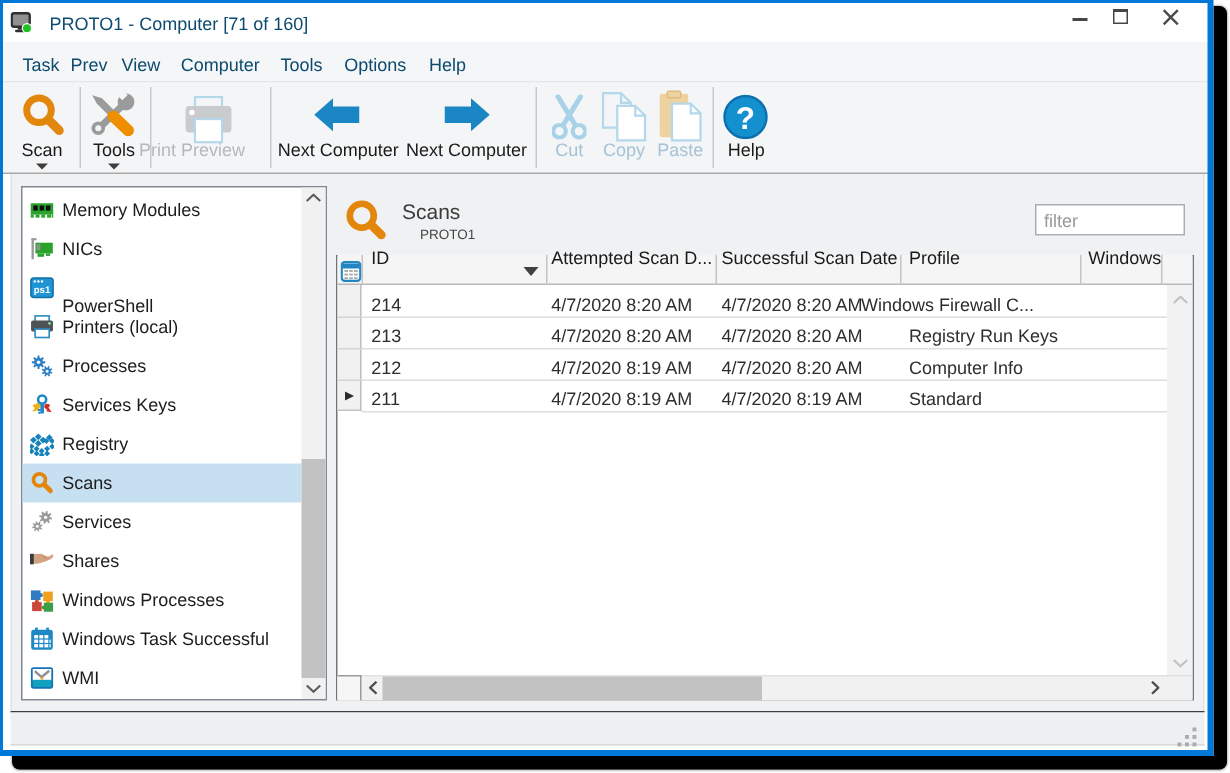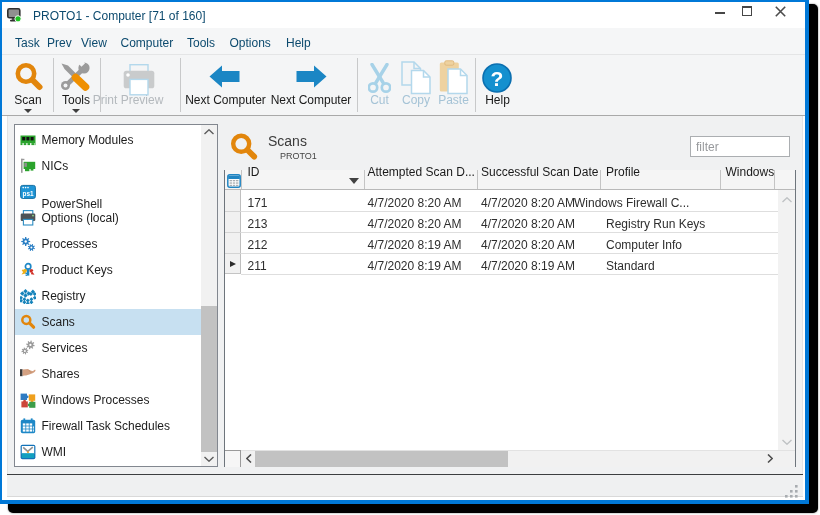--- a/index.html
+++ b/index.html
@@ -163,41 +163,41 @@
     <circle cx="8" cy="3.6" r="0.8" fill="#fff"></circle>
  <text x="8" y="11.6" font-family="Liberation Sans" font-size="6.4" font-weight="bold" fill="#fff" text-anchor="middle">ps1</text>
 </svg>
 <div class="stext" style="top:198px">PowerShell</div>
 <svg class="sicon" style="top:210px" viewBox="0 0 16 16">
  <rect x="3.4" y="0.6" width="9.4" height="4.6" fill="#fff" stroke="#2d8dc3" stroke-width="1.1"></rect>
  <rect x="0.7" y="3.6" width="14.6" height="7.4" rx="1.2" fill="#4e5356"></rect>
  <circle cx="13" cy="5.6" r="0.9" fill="#8ee08e"></circle>
  <rect x="3.4" y="9.4" width="9.4" height="5.6" fill="#fff" stroke="#2d8dc3" stroke-width="1.1"></rect>
 </svg>
-<div class="stext" style="top:212px">Options (local)</div>
+<div class="stext" style="top:212px">Printers (local)</div>
 <svg class="sicon" style="top:236px" viewBox="0 0 16 16">
  <path d="M8.61 4.75 L10.16 4.90 L10.16 6.10 L8.61 6.25 L8.28 7.03 L9.28 8.23 L8.43 9.08 L7.23 8.08 L6.45 8.41 L6.30 9.96 L5.10 9.96 L4.95 8.41 L4.17 8.08 L2.97 9.08 L2.12 8.23 L3.12 7.03 L2.79 6.25 L1.24 6.10 L1.24 4.90 L2.79 4.75 L3.12 3.97 L2.12 2.77 L2.97 1.92 L4.17 2.92 L4.95 2.59 L5.10 1.04 L6.30 1.04 L6.45 2.59 L7.23 2.92 L8.43 1.92 L9.28 2.77 L8.28 3.97 Z" fill="#2b7fc4"></path>
     <circle cx="5.7" cy="5.5" r="1.2" fill="#fff"></circle>
  <path d="M13.79 11.74 L14.92 12.27 L14.59 13.17 L13.38 12.86 L12.92 13.36 L13.34 14.53 L12.47 14.94 L11.84 13.86 L11.16 13.89 L10.63 15.02 L9.73 14.69 L10.04 13.48 L9.54 13.02 L8.37 13.44 L7.96 12.57 L9.04 11.94 L9.01 11.26 L7.88 10.73 L8.21 9.83 L9.42 10.14 L9.88 9.64 L9.46 8.47 L10.33 8.06 L10.96 9.14 L11.64 9.11 L12.17 7.98 L13.07 8.31 L12.76 9.52 L13.26 9.98 L14.43 9.56 L14.84 10.43 L13.76 11.06 Z" fill="#2b7fc4"></path>
     <circle cx="11.4" cy="11.5" r="1" fill="#fff"></circle>
 </svg>
 <div class="stext" style="top:238px">Processes</div>
 <svg class="sicon" style="top:262px" viewBox="0 0 16 16">
  <path d="M4.5 8 L1.5 12.5 L5.5 11.5 Z" fill="#f0b019"></path>
     <rect x="2" y="8.2" width="4.4" height="2" transform="rotate(38 4 9)" fill="#f0b019"></rect>
     <circle cx="5.3" cy="8.4" r="1.7" fill="#f0b019"></circle>
  <path d="M11.5 8.5 L14.5 12.8 L11 12.2 Z" fill="#d02c23"></path>
     <rect x="10.6" y="8.4" width="3.6" height="1.8" transform="rotate(140 12 9)" fill="#d02c23"></rect>
     <circle cx="11" cy="8.6" r="1.5" fill="#d02c23"></circle>
  <circle cx="8.1" cy="4.4" r="2.7" fill="none" stroke="#1e88c7" stroke-width="1.7"></circle>
  <rect x="6.9" y="6.6" width="2.4" height="7" fill="#1e88c7"></rect>
  <rect x="5.4" y="10.6" width="1.7" height="1.5" fill="#1e88c7"></rect>
     <rect x="5.6" y="12.6" width="1.5" height="1.3" fill="#1e88c7"></rect>
 </svg>
-<div class="stext" style="top:264px">Product Keys</div>
+<div class="stext" style="top:264px">Services Keys</div>
 <svg class="sicon" style="top:288px" viewBox="0 0 16 16">
  <g fill="#1583ba">
  <rect x="3.9" y="1.6" width="3.2" height="3.2" transform="rotate(45 5.5 3.2)"></rect>
  <rect x="0.7" y="3.8" width="3.2" height="3.2" transform="rotate(45 2.3 5.4)"></rect>
  <rect x="7.1" y="3.8" width="3.2" height="3.2" transform="rotate(45 8.7 5.4)"></rect>
  <rect x="3.9" y="6" width="3.2" height="3.2" transform="rotate(45 5.5 7.6)"></rect>
  <rect x="11.4" y="2.2" width="3" height="3" transform="rotate(45 12.9 3.7)"></rect>
  <rect x="9.5" y="4.6" width="2.8" height="2.8" transform="rotate(45 10.9 6)"></rect>
  <rect x="13.3" y="4.6" width="2.8" height="2.8" transform="rotate(45 14.7 6)"></rect>
  <rect x="-0.4" y="8.3" width="2.8" height="2.8" transform="rotate(45 1 9.7)"></rect>
@@ -252,21 +252,21 @@
  <rect x="2.8" y="8.4" width="2.6" height="2.2"></rect>
       <rect x="6.2" y="8.4" width="2.6" height="2.2"></rect>
       <rect x="9.6" y="8.4" width="2.6" height="2.2"></rect>
       <rect x="13" y="8.4" width="0.8" height="2.2"></rect>
  <rect x="2.8" y="11.4" width="2.6" height="2.2"></rect>
       <rect x="6.2" y="11.4" width="2.6" height="2.2"></rect>
       <rect x="9.6" y="11.4" width="2.6" height="2.2"></rect>
       <rect x="13" y="11.4" width="0.8" height="2.2"></rect>
  </g>
 </svg>
-<div class="stext" style="top:420px">Firewall Task Schedules</div>
+<div class="stext" style="top:420px">Windows Task Successful</div>
 <svg class="sicon" style="top:444px" viewBox="0 0 16 16">
  <rect x="0.6" y="0.8" width="14.8" height="14.4" rx="1.8" fill="#1272b8"></rect>
  <rect x="1.8" y="2" width="12.4" height="7.8" fill="#fff"></rect>
  <rect x="1.8" y="9.2" width="12.4" height="4.8" fill="#12a0bf"></rect>
  <path d="M3.2 3.4 L8 7.6 M12.8 3.2 L7.2 7.8" stroke="#909090" stroke-width="1.6"></path>
  <circle cx="8" cy="8.2" r="0.9" fill="#efa01e"></circle>
 </svg>
 <div class="stext" style="top:446px">WMI</div>
 
 <svg class="abs" style="left:230px;top:133px" width="28" height="28" viewBox="0 0 28 28">
@@ -312,21 +312,21 @@
 <div class="mline" style="top:211px"></div>
 <div class="mline" style="top:232px"></div>
 <div class="mline" style="top:253px"></div>
 <div class="abs" style="left:230px;top:260.5px;width:0;height:0;border-top:3.8px solid transparent;border-bottom:3.8px solid transparent;border-left:6px solid #2b2b2b"></div>
 
 <div class="rowline" style="top:210.5px"></div>
 <div class="rowline" style="top:231.5px"></div>
 <div class="rowline" style="top:252.5px"></div>
 <div class="rowline" style="top:273.5px"></div>
 
-<div class="gcell" style="left:247.5px;top:196.5px">171</div>
+<div class="gcell" style="left:247.5px;top:196.5px">214</div>
 <div class="gcell" style="left:367.5px;top:196.5px">4/7/2020 8:20 AM</div>
 <div class="gcell" style="left:481px;top:196.5px">4/7/2020 8:20 AM</div>
 <div class="gcell" style="left:574px;top:196.5px">Windows Firewall C...</div>
 <div class="gcell" style="left:247.5px;top:217.5px">213</div>
 <div class="gcell" style="left:367.5px;top:217.5px">4/7/2020 8:20 AM</div>
 <div class="gcell" style="left:481px;top:217.5px">4/7/2020 8:20 AM</div>
 <div class="gcell" style="left:606px;top:217.5px">Registry Run Keys</div>
 <div class="gcell" style="left:247.5px;top:238.5px">212</div>
 <div class="gcell" style="left:367.5px;top:238.5px">4/7/2020 8:19 AM</div>
 <div class="gcell" style="left:481px;top:238.5px">4/7/2020 8:20 AM</div>

